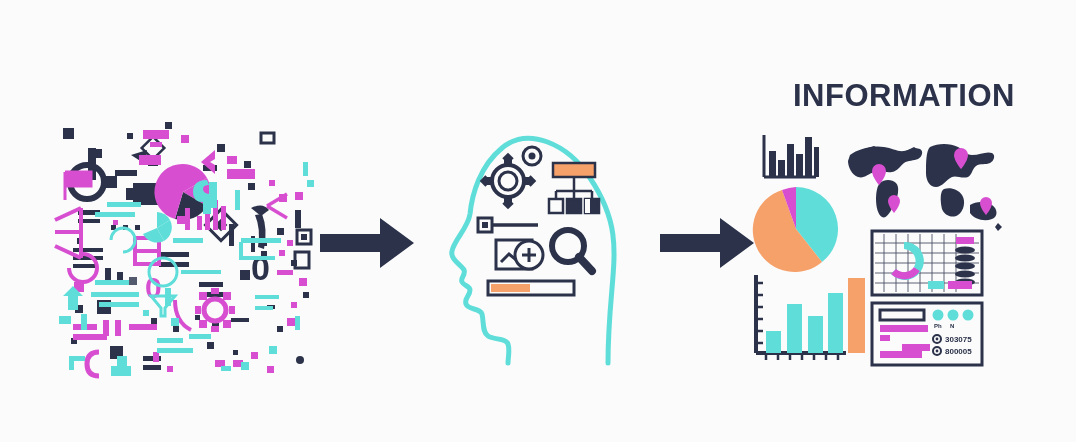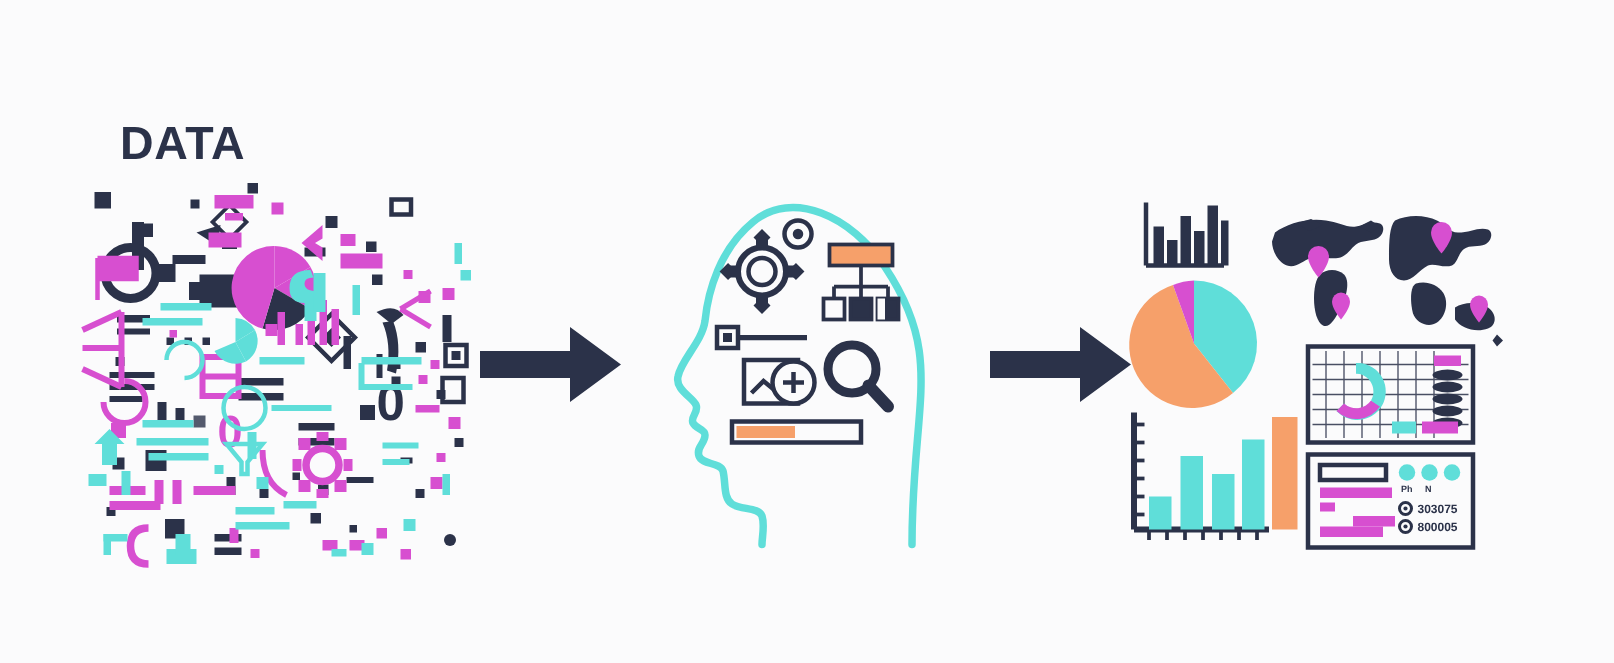--- a/index.html
+++ b/index.html
@@ -30,22 +30,22 @@
   #arrow-1{left:318px;top:212px;width:100px;height:62px;}
   #arrow-2{left:658px;top:212px;width:100px;height:62px;}
 
   svg{display:block;overflow:visible;}
 </style>
 </head>
 <body>
 
 <div id="stage">
 
-  <div class="label" id="label-data">DATA</div>
-
+
+  <div class="label" id="label-info">INFORMATION</div>
 
   <div class="panel" id="data-cluster">
     <svg width="265" height="260" viewBox="0 0 265 260">
       <g>
 
         <rect x="8" y="8" width="11" height="11" fill="#2b3249"></rect>
         <rect x="38" y="29" width="9" height="9" fill="#2b3249"></rect>
         <rect x="72" y="13" width="6" height="6" fill="#2b3249"></rect>
         <rect x="93" y="36" width="10" height="10" fill="#2b3249"></rect>
         <rect x="33" y="28" width="8" height="32" fill="#2b3249"></rect>

